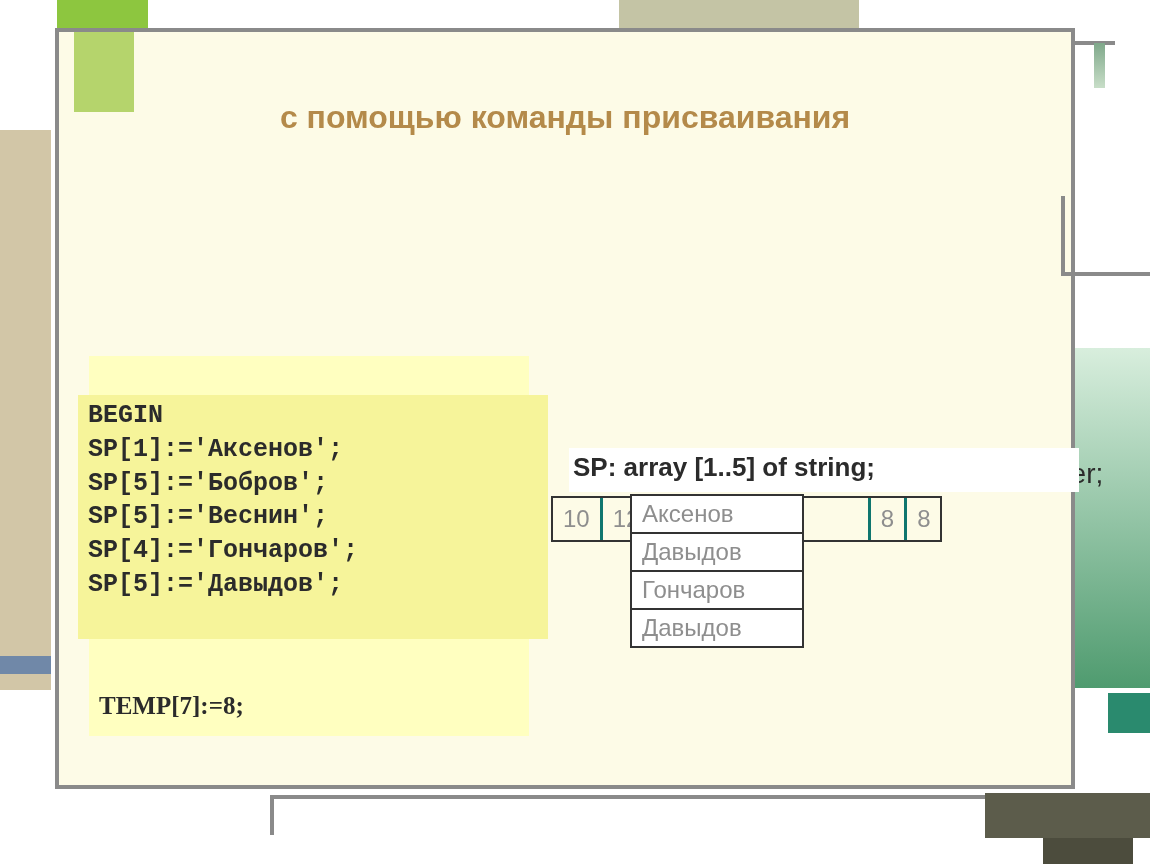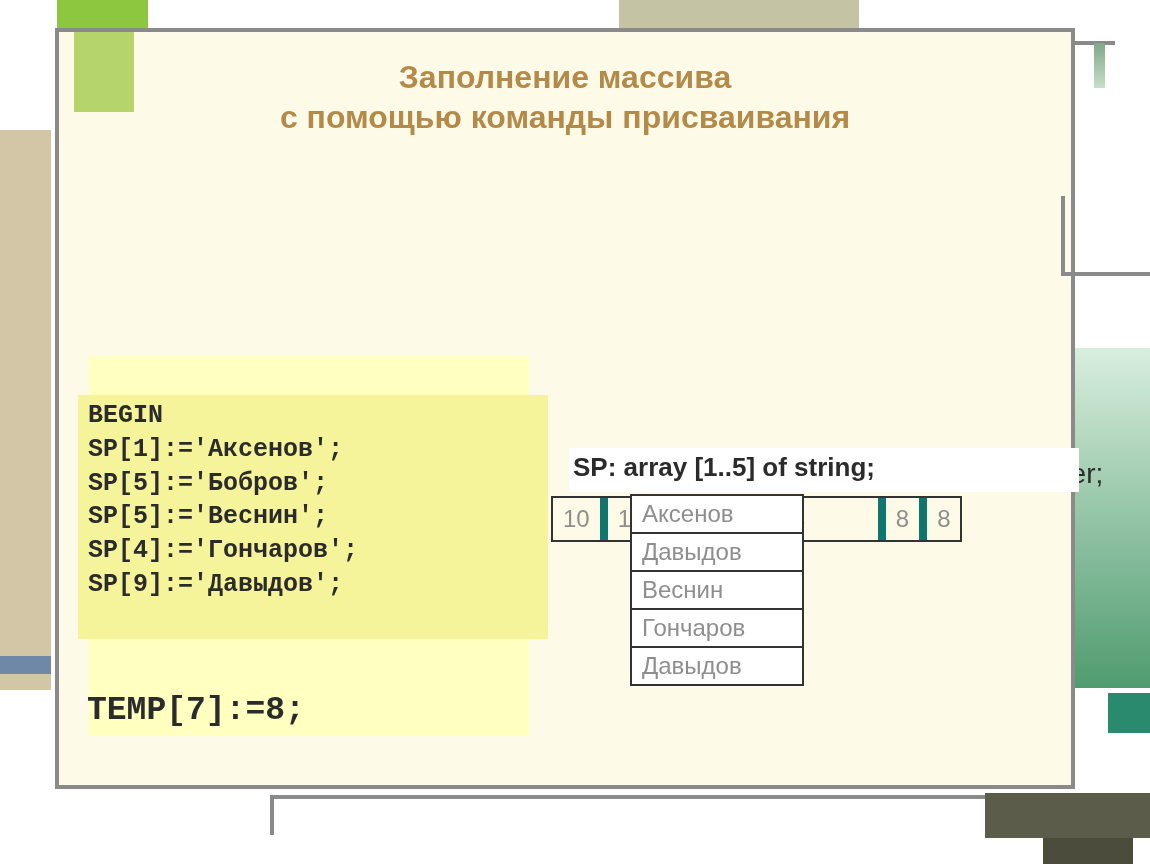--- a/index.html
+++ b/index.html
@@ -62,35 +62,35 @@
     background: #f6f49a;
     font-family: "Courier New", Courier, monospace;
     font-weight: bold;
     font-size: 25px;
     color: #2b2b2b;
     padding: 4px 10px;
     line-height: 1.35;
     white-space: pre;
   }
   .temp-line {
-    position: absolute; left: 28px; top: 660px;
-    font-family: Liberation Mono, monospace;
+    position: absolute; left: 40px; top: 660px;
+    font-family: Liberation Serif, serif;
     font-weight: bold;
-    font-size: 33px; color: #2b2b2b;
+    font-size: 25px; color: #2b2b2b;
   }
   .decl-cover { position:absolute; left:510px; top:416px; width:510px; height:44px; background:#fff; font-family:Arial; font-size:26px; color:#2b2b2b; padding:4px 4px;}
   .decl-tail { position:absolute; left:996px; top:426px; font-family:Arial; font-size:28px; color:#2b2b2b; }
 
   .hrow {
     position:absolute; left:492px; top:464px;
     display:flex; height:46px;
     border:2px solid #333;
   }
   .hrow div {
-    border-right:8px solid #0f766e;
+    border-right:3px solid #0f766e;
     padding:0 10px;
     font-size:24px; color:#8e8e8e;
     display:flex; align-items:center;
     font-family:Arial;
   }
   .hrow div:last-child { border-right:none; }
   .hrow .wide { min-width:182px; }
 
   .vtable {
     position:absolute; left:571px; top:462px;
@@ -122,51 +122,50 @@
 <div class="deco d-right-green"></div>
 <div class="deco d-teal-bar"></div>
 <div class="deco d-bottom-gray"></div>
 <div class="deco d-bottom-dark"></div>
 <div class="deco d-bottom-dark2"></div>
 
 <div class="slide">
   <div class="inner-green"></div>
 
   <div class="title">
-    <span>Заполнение массива</span><br>
+    <br>
     <span>с  помощью команды присваивания</span>
   </div>
 
 
   <div class="code-back"></div>
   <div class="temp-line">TEMP[7]:=8;</div>
   <div class="code-front"><span>BEGIN</span>
 <span>SP[1]:='Аксенов';</span>
 <span>SP[5]:='Бобров';</span>
 <span>SP[5]:='Веснин';</span>
 <span>SP[4]:='Гончаров';</span>
-<span>SP[9]:='Давыдов';</span></div>
+<span>SP[5]:='Давыдов';</span></div>
 
   <span class="decl-tail">ger;</span>
   <div class="decl-cover">
     <b>SP: array [1..5] of string;</b>
   </div>
 
   <div class="hrow">
     <div>10</div>
     <div>12</div>
     <div>8</div>
     <div class="wide">Аксенов</div>
     <div>8</div>
     <div>8</div>
   </div>
 
   <div class="vtable">
     <div>Аксенов</div>
     <div>Давыдов</div>
-    <div>Веснин</div>
     <div>Гончаров</div>
     <div>Давыдов</div>
   </div>
 
   <div class="r-line"></div>
   <div class="r-line-h"></div>
 </div>
 
 </body></html>

